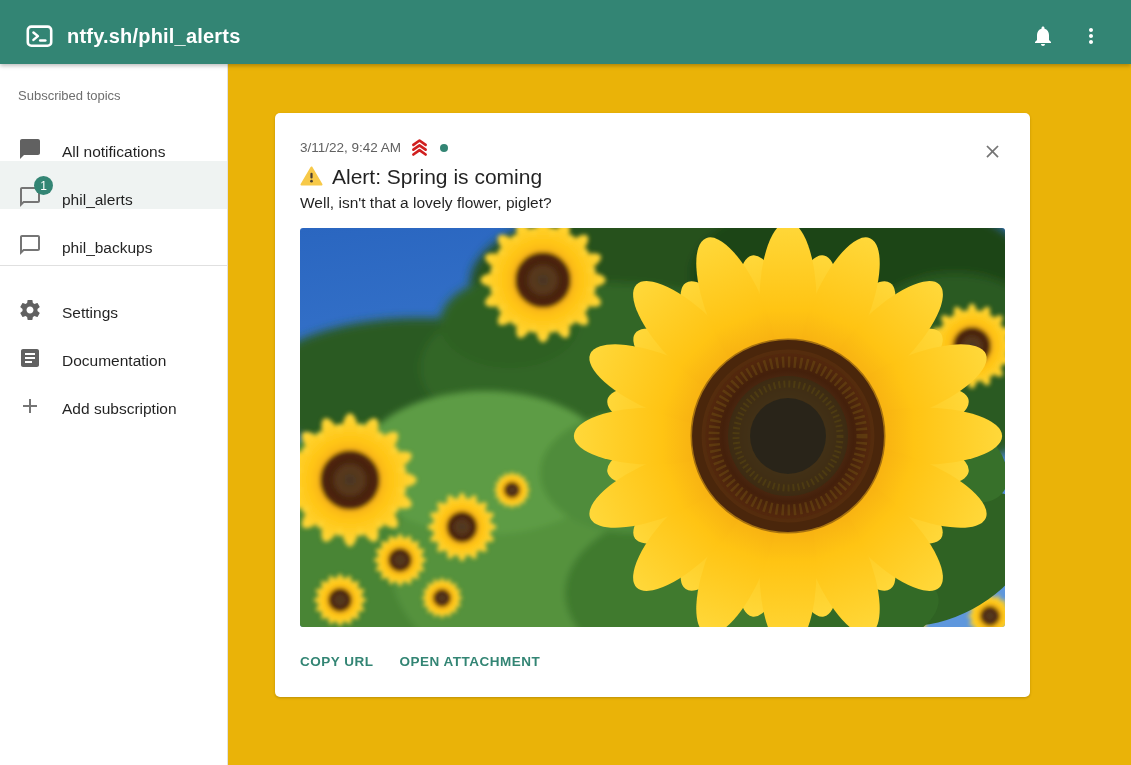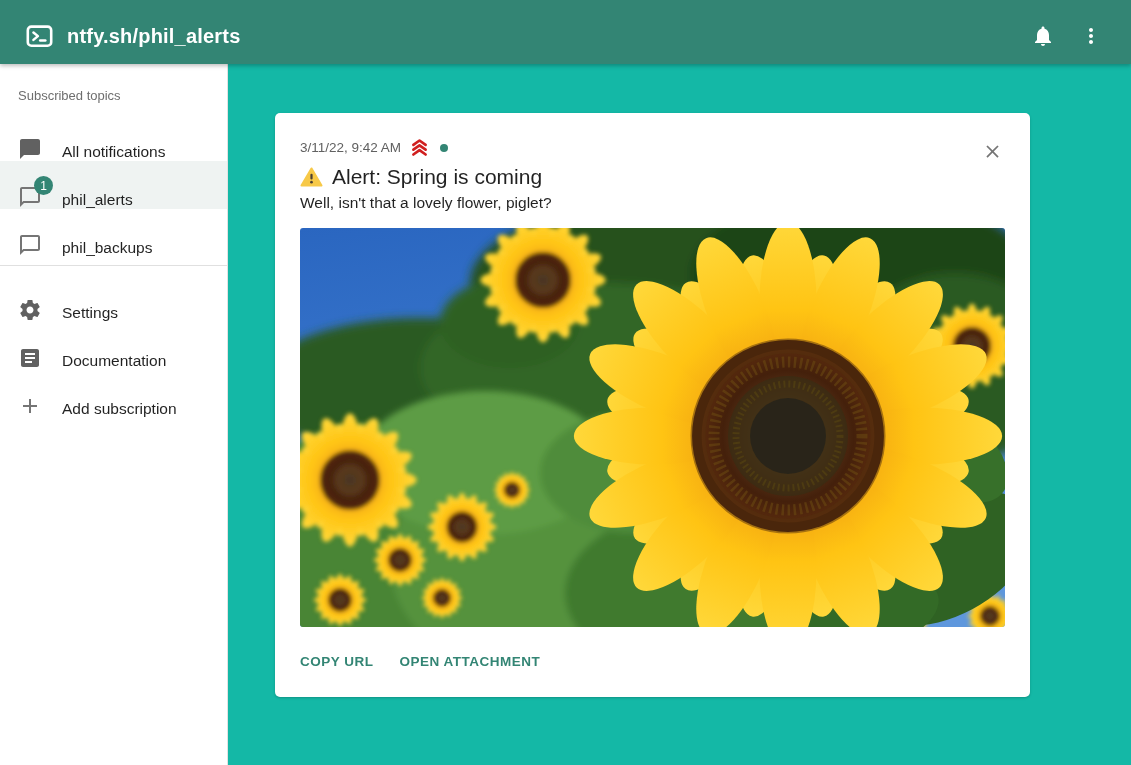--- a/index.html
+++ b/index.html
@@ -26,32 +26,32 @@
   .nav-item.selected { background:#eff3f2; }
   .nav-icon { width:24px; height:24px; flex:0 0 24px; position:relative; }
   .nav-label { flex:1; }
   .badge { position:absolute; top:-9px; right:-11px; min-width:19px; height:19px; border-radius:10px;
            background:#338574; color:#fff; font-size:12px; display:flex; align-items:center;
            justify-content:center; padding:0 4px; }
   .right-icon { width:24px; height:24px; }
   .divider { border:none; border-top:1px solid #e0e0e0; margin:8px 0; }
 
   
-  .main { flex:1; background:#14b8a6; padding:49px 48px 16px 47px; overflow:hidden; }
+  .main { flex:1; background:#eab308; padding:49px 48px 16px 47px; overflow:hidden; }
   .card { background:#fff; width:755px; border-radius:5px; position:relative;
           box-shadow:0 1px 3px rgba(0,0,0,0.13), 0 1px 2px rgba(0,0,0,0.08);
           padding:24px 24px 22px 25px; }
   .close-btn { position:absolute; top:24px; right:24px; width:28px; height:28px;
                background:none; border:none; cursor:pointer; display:flex;
                align-items:center; justify-content:center; }
   .meta-row { display:flex; align-items:center; gap:5px; }
   .meta-date { font-size:13.5px; color:#616161; }
   .priority-icon { width:21px; height:21px; margin-left:3px; }
   .unread-dot { width:8px; height:8px; border-radius:50%; background:#338574; margin-left:5px; }
-  .card-title { display:flex; align-items:center; gap:9px; margin:7px 0 5px 0;
+  .card-title { display:flex; gap:9px; margin:7px 0 5px 0;
                 font-size:21px; font-weight:400; color:rgba(0,0,0,0.87); }
   .warning-icon { width:23px; height:23px; }
   .card-body { font-size:15.5px; color:rgba(0,0,0,0.87); }
   .attachment { margin-top:16px; width:705px; height:399px; border-radius:3px;
                 overflow:hidden; line-height:0; cursor:pointer; }
   .tags-line { margin-top:10px; font-size:13.5px; color:#757575; }
   .actions { margin-top:21px; display:flex; gap:14px; margin-left:-6px; }
   .text-btn { background:none; border:none; cursor:pointer; color:#338574; font-weight:700;
               font-size:13.5px; letter-spacing:0.5px; text-transform:uppercase; padding:6px;
               font-family:"Liberation Sans", sans-serif; border-radius:4px; }

